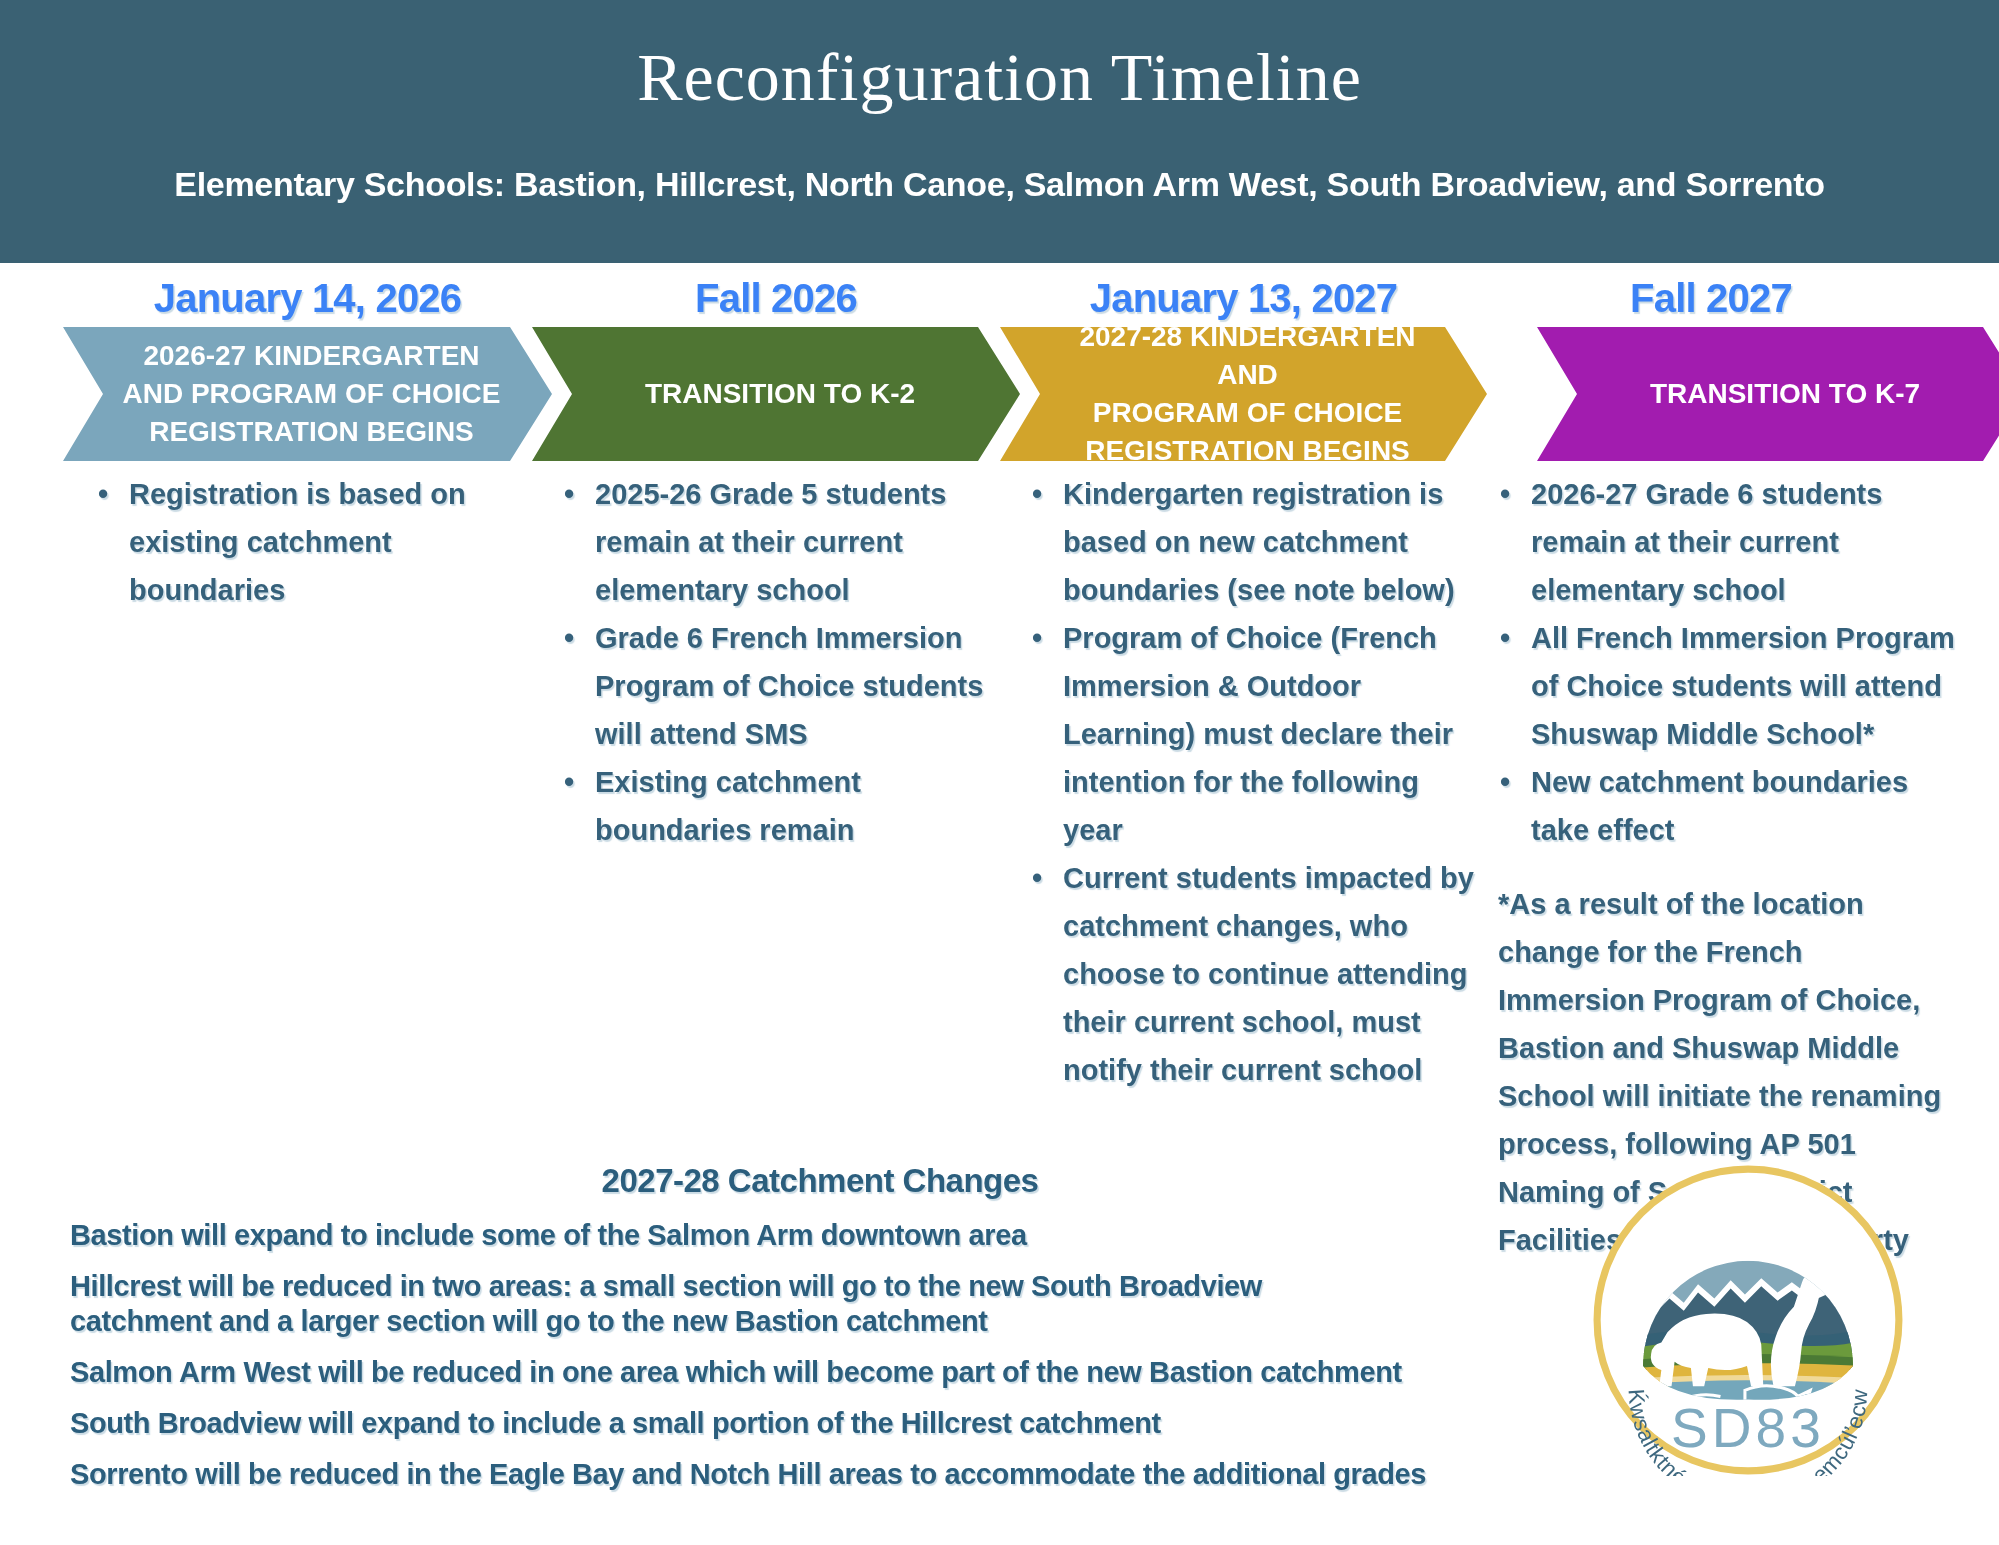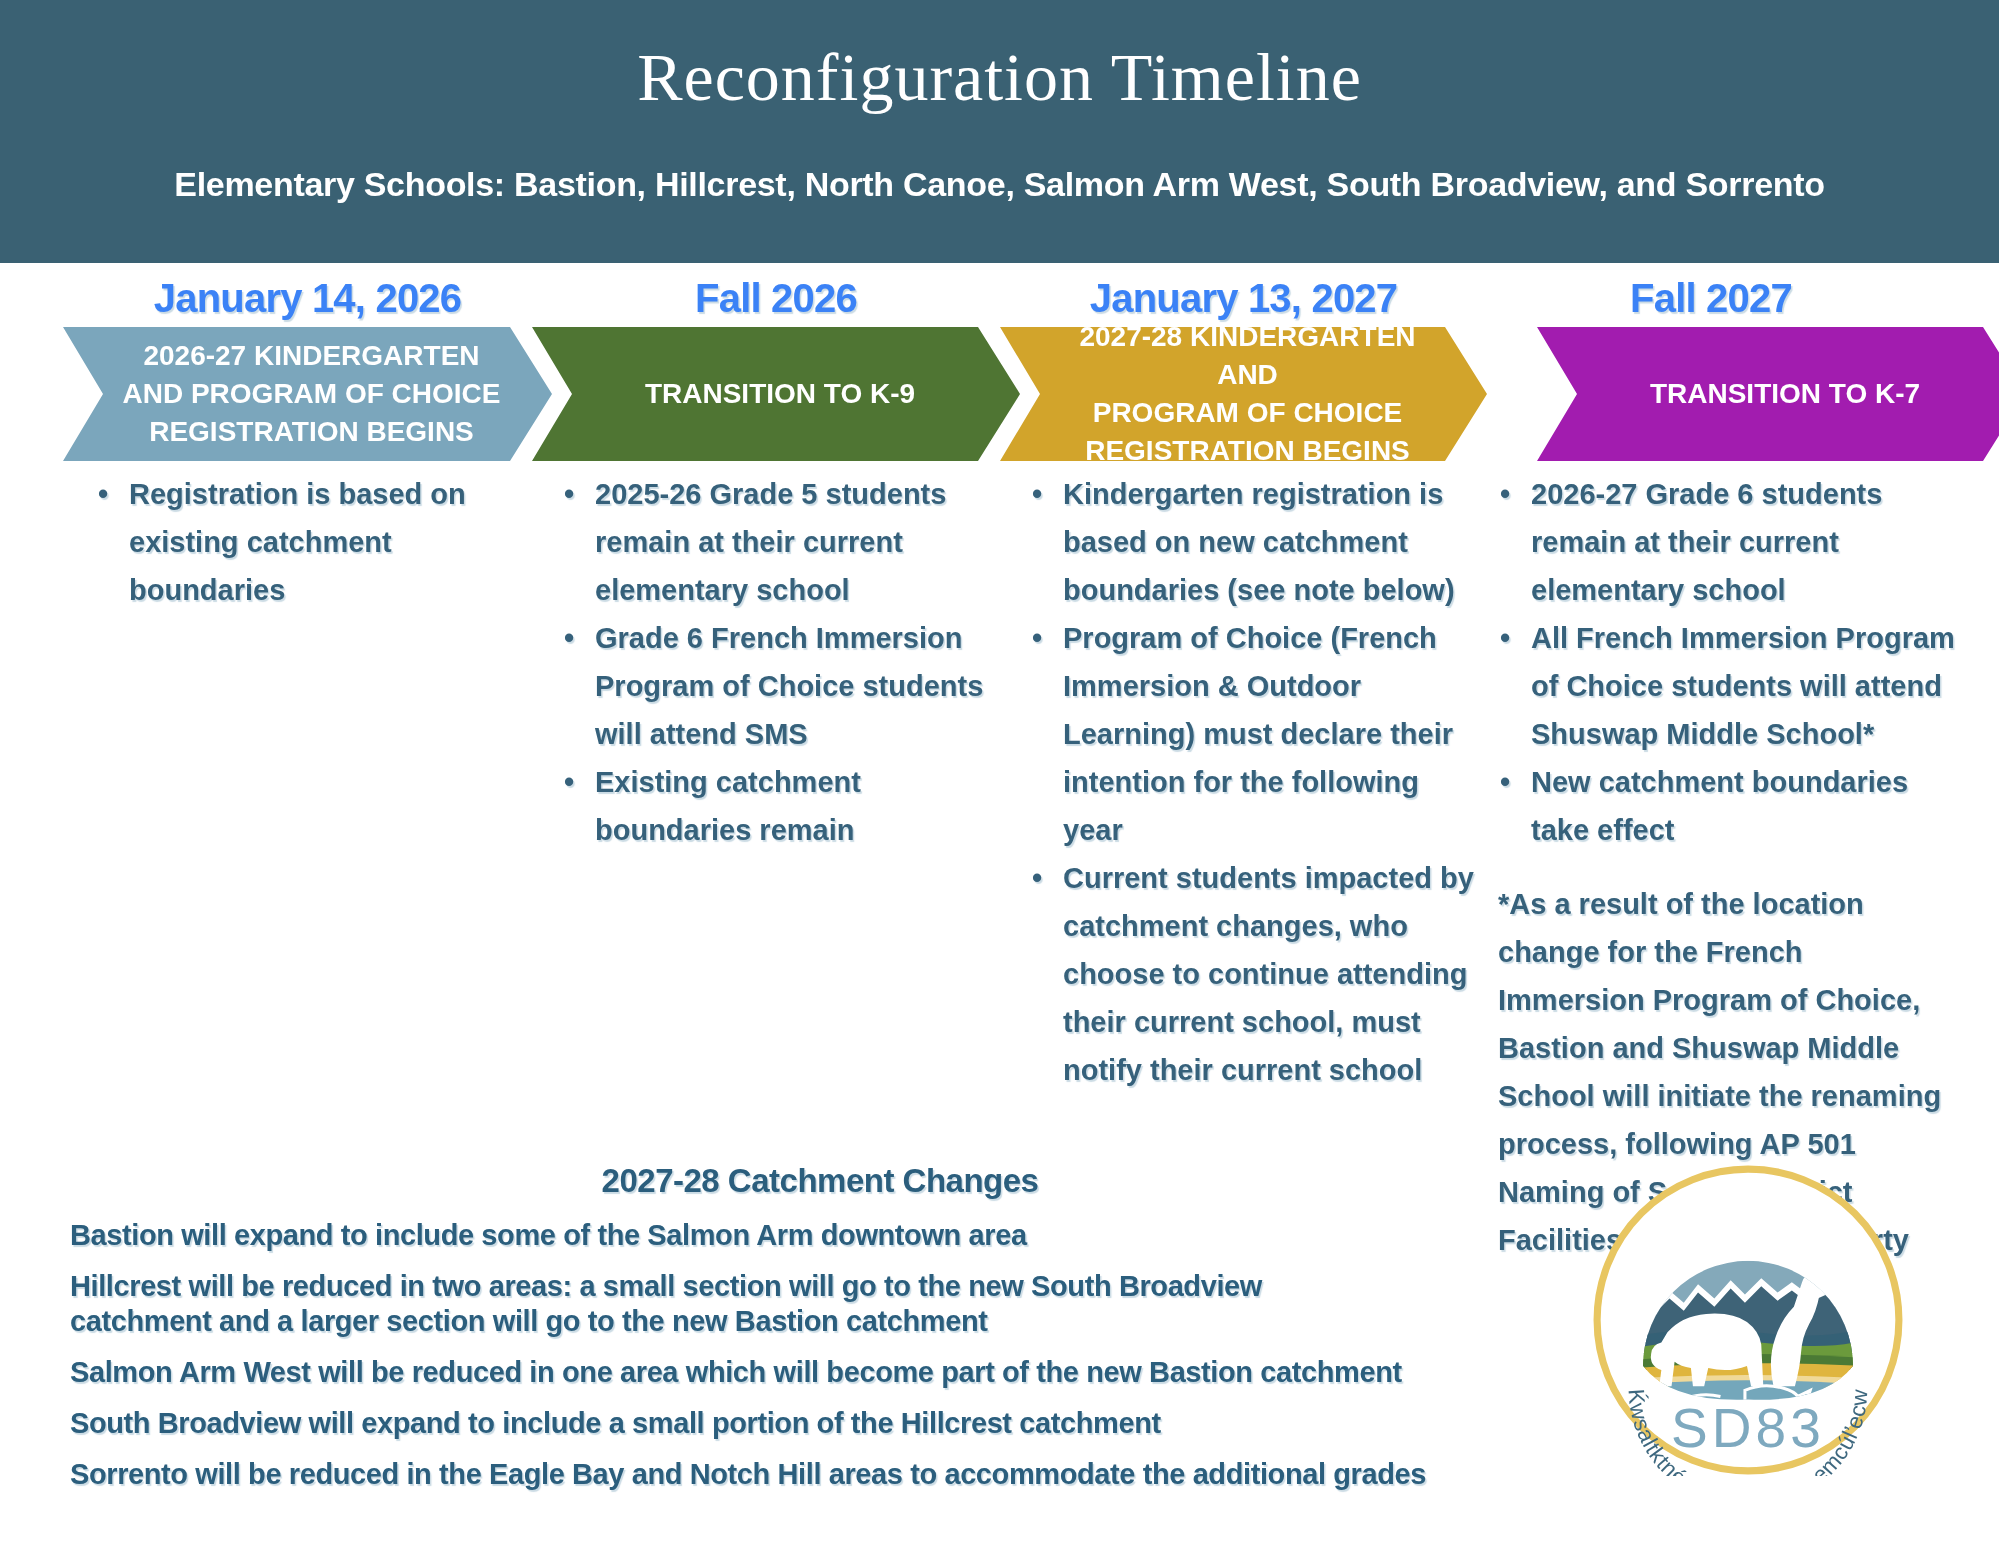--- a/index.html
+++ b/index.html
@@ -106,21 +106,21 @@
 </div>
 
 <div class="date-label" style="left:63px;  width:489px;">January 14, 2026</div>
 <div class="date-label" style="left:532px; width:488px;">Fall 2026</div>
 <div class="date-label" style="left:1000px;width:487px;">January 13, 2027</div>
 <div class="date-label" style="left:1467px;width:488px;">Fall 2027</div>
 
 <div class="arrow" style="left: 63px; width: 489px; background-color: rgb(123, 166, 188);">2026-27 KINDERGARTEN
 AND PROGRAM OF CHOICE
 REGISTRATION BEGINS</div>
-<div class="arrow" style="left: 532px; width: 488px; background-color: rgb(79, 117, 51);">TRANSITION TO K-9</div>
+<div class="arrow" style="left: 532px; width: 488px; background-color: rgb(79, 117, 51);">TRANSITION TO K-2</div>
 <div class="arrow" style="left: 1000px; width: 487px; background-color: rgb(210, 164, 43);">2027-28 KINDERGARTEN AND
 PROGRAM OF CHOICE
 REGISTRATION BEGINS</div>
 <div class="arrow" style="left: 1537px; width: 488px; background-color: #a21caf;">TRANSITION TO K-7</div>
 
 <div class="col" style="left:96px; width:420px;">
   <ul>
     <li>Registration is based on existing catchment boundaries</li>
   </ul>
 </div>

